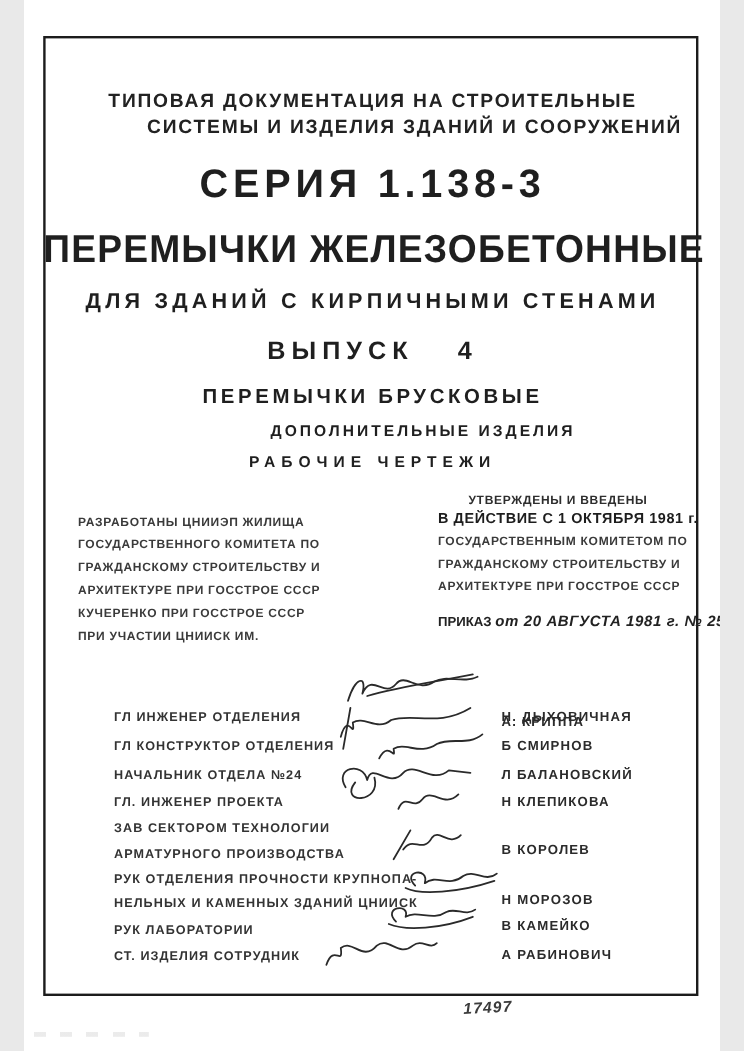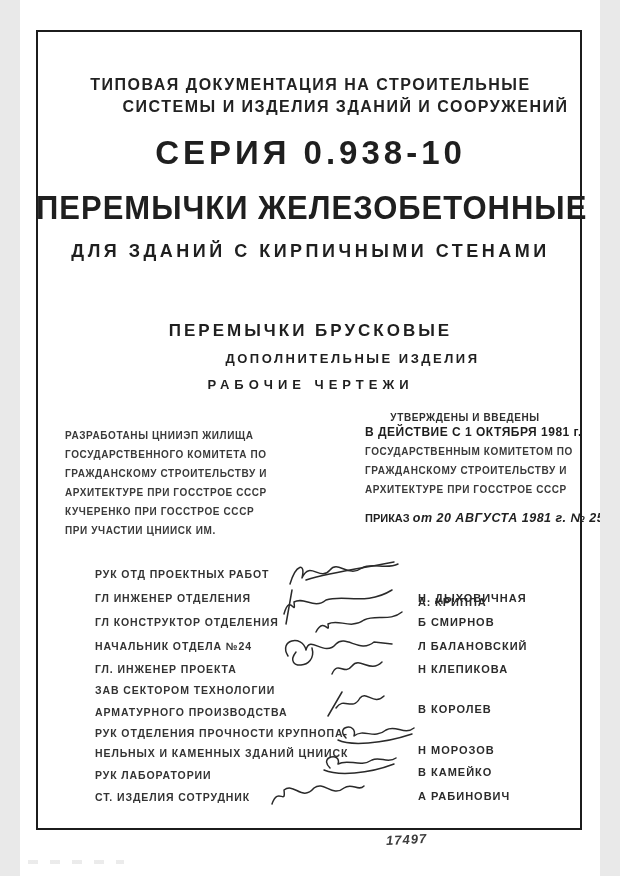--- a/index.html
+++ b/index.html
@@ -39,24 +39,25 @@
 </head>
 <body>
 
 <div class="page">
 
   <div class="frame"></div>
 
   <div class="abs ctr hdr" style="top:76px;">ТИПОВАЯ ДОКУМЕНТАЦИЯ НА СТРОИТЕЛЬНЫЕ</div>
   <div class="abs ctr hdr" style="top:98px;padding-left:35px;">СИСТЕМЫ И ИЗДЕЛИЯ ЗДАНИЙ И СООРУЖЕНИЙ</div>
 
-  <div class="abs ctr series" style="top:134px;">СЕРИЯ 0.938-10</div>
+  <div class="abs ctr series" style="top:134px;">СЕРИЯ 1.138-3</div>
 
   <div class="abs ctr title" style="top:190px;">ПЕРЕМЫЧКИ ЖЕЛЕЗОБЕТОННЫЕ</div>
   <div class="abs ctr subtitle" style="top:241px;">ДЛЯ ЗДАНИЙ С КИРПИЧНЫМИ СТЕНАМИ</div>
+  <div class="abs ctr issue" style="top:281px;">ВЫПУСК 4</div>
   <div class="abs ctr sec1" style="top:321px;">ПЕРЕМЫЧКИ БРУСКОВЫЕ</div>
   <div class="abs ctr sec2" style="top:351px;padding-left:42px;">ДОПОЛНИТЕЛЬНЫЕ ИЗДЕЛИЯ</div>
   <div class="abs ctr sec3" style="top:377px;">РАБОЧИЕ ЧЕРТЕЖИ</div>
 
   <div class="abs smallblock" style="left:45px;top:426px;">
     <div>РАЗРАБОТАНЫ ЦНИИЭП ЖИЛИЩА</div>
     <div>ГОСУДАРСТВЕННОГО КОМИТЕТА ПО</div>
     <div>ГРАЖДАНСКОМУ СТРОИТЕЛЬСТВУ И</div>
     <div>АРХИТЕКТУРЕ ПРИ ГОССТРОЕ СССР</div>
     <div>КУЧЕРЕНКО ПРИ ГОССТРОЕ СССР</div>
@@ -70,21 +71,20 @@
       <div>ГОСУДАРСТВЕННЫМ КОМИТЕТОМ ПО</div>
       <div>ГРАЖДАНСКОМУ СТРОИТЕЛЬСТВУ И</div>
       <div>АРХИТЕКТУРЕ ПРИ ГОССТРОЕ СССР</div>
     </div>
     <div class="order" style="margin-top:12px;">
       <span>ПРИКАЗ</span>
       <span class="val">от 20 АВГУСТА 1981 г. № 254</span>
     </div>
   </div>
 
-  <div class="abs role" style="left:75px;top:568px;">РУК ОТД ПРОЕКТНЫХ РАБОТ</div>
   <div class="abs role" style="left:75px;top:592px;">ГЛ ИНЖЕНЕР ОТДЕЛЕНИЯ</div>
   <div class="abs role" style="left:75px;top:616px;">ГЛ КОНСТРУКТОР ОТДЕЛЕНИЯ</div>
   <div class="abs role" style="left:75px;top:640px;">НАЧАЛЬНИК ОТДЕЛА №24</div>
   <div class="abs role" style="left:75px;top:663px;">ГЛ. ИНЖЕНЕР ПРОЕКТА</div>
   <div class="abs role" style="left:75px;top:684px;">ЗАВ СЕКТОРОМ ТЕХНОЛОГИИ</div>
   <div class="abs role" style="left:75px;top:706px;">АРМАТУРНОГО ПРОИЗВОДСТВА</div>
   <div class="abs role" style="left:75px;top:727px;">РУК ОТДЕЛЕНИЯ ПРОЧНОСТИ КРУПНОПА-</div>
   <div class="abs role" style="left:75px;top:747px;">НЕЛЬНЫХ И КАМЕННЫХ ЗДАНИЙ ЦНИИСК</div>
   <div class="abs role" style="left:75px;top:769px;">РУК ЛАБОРАТОРИИ</div>
   <div class="abs role" style="left:75px;top:791px;">СТ. ИЗДЕЛИЯ СОТРУДНИК</div>

